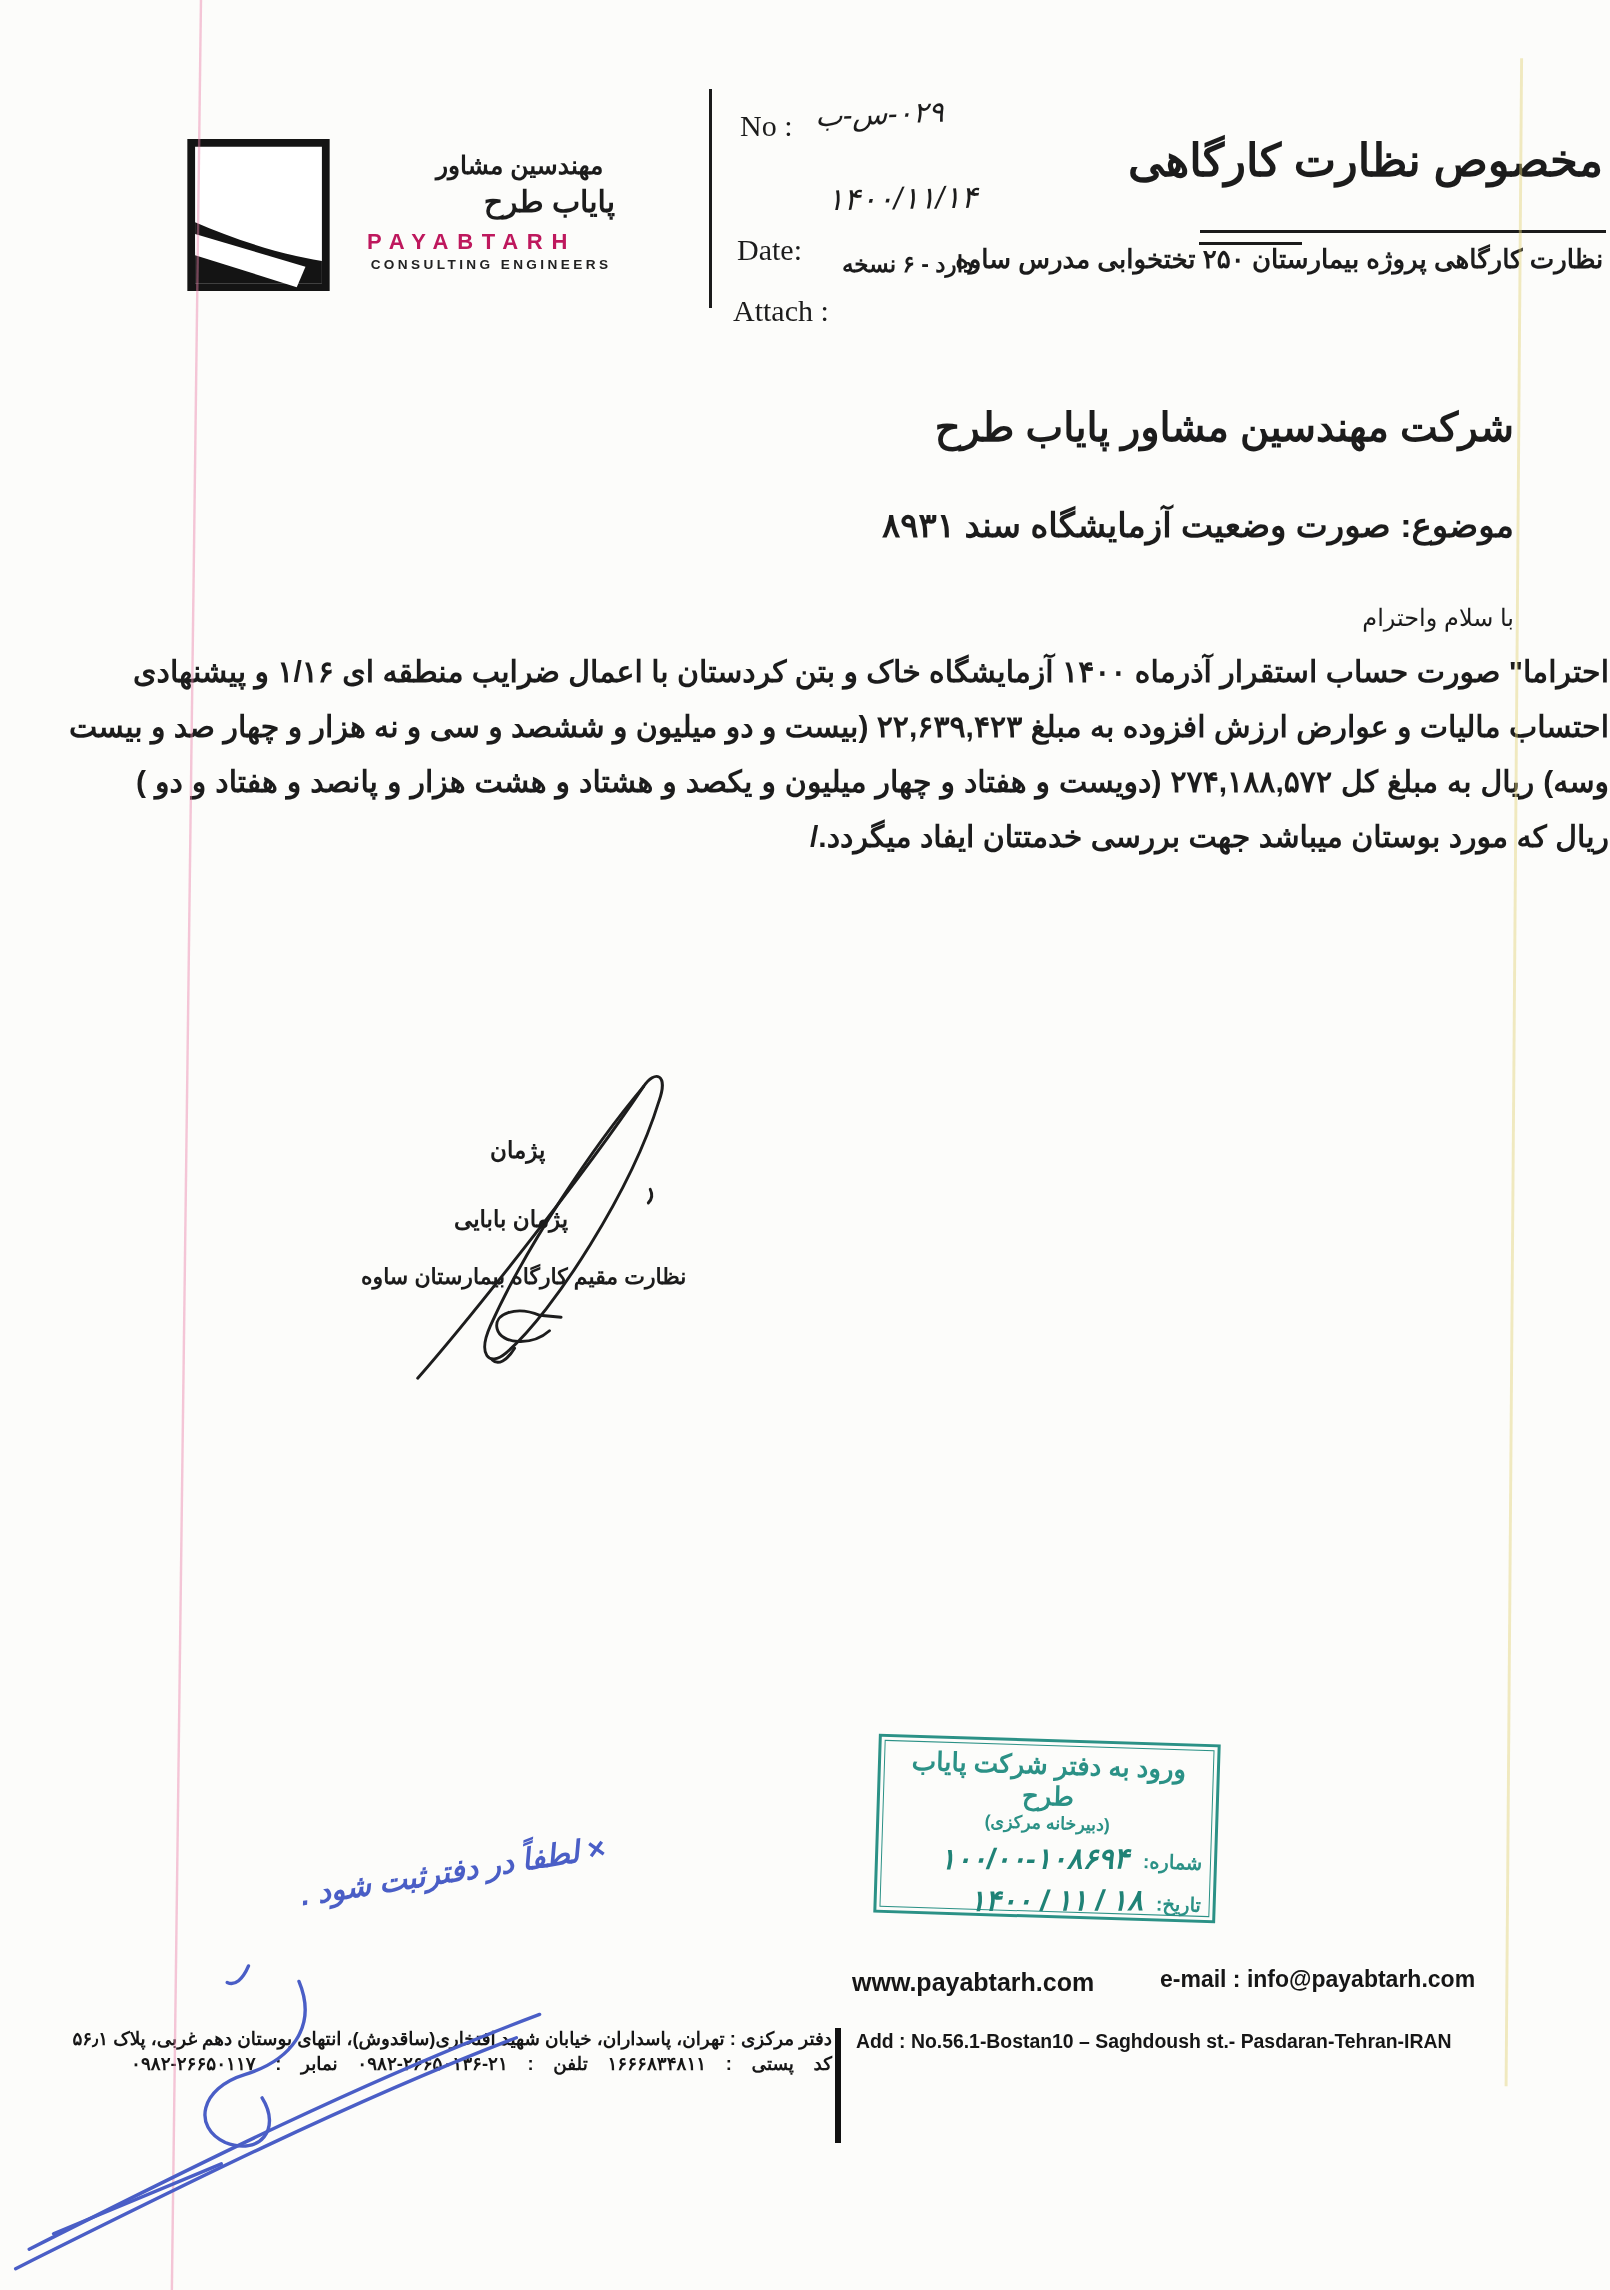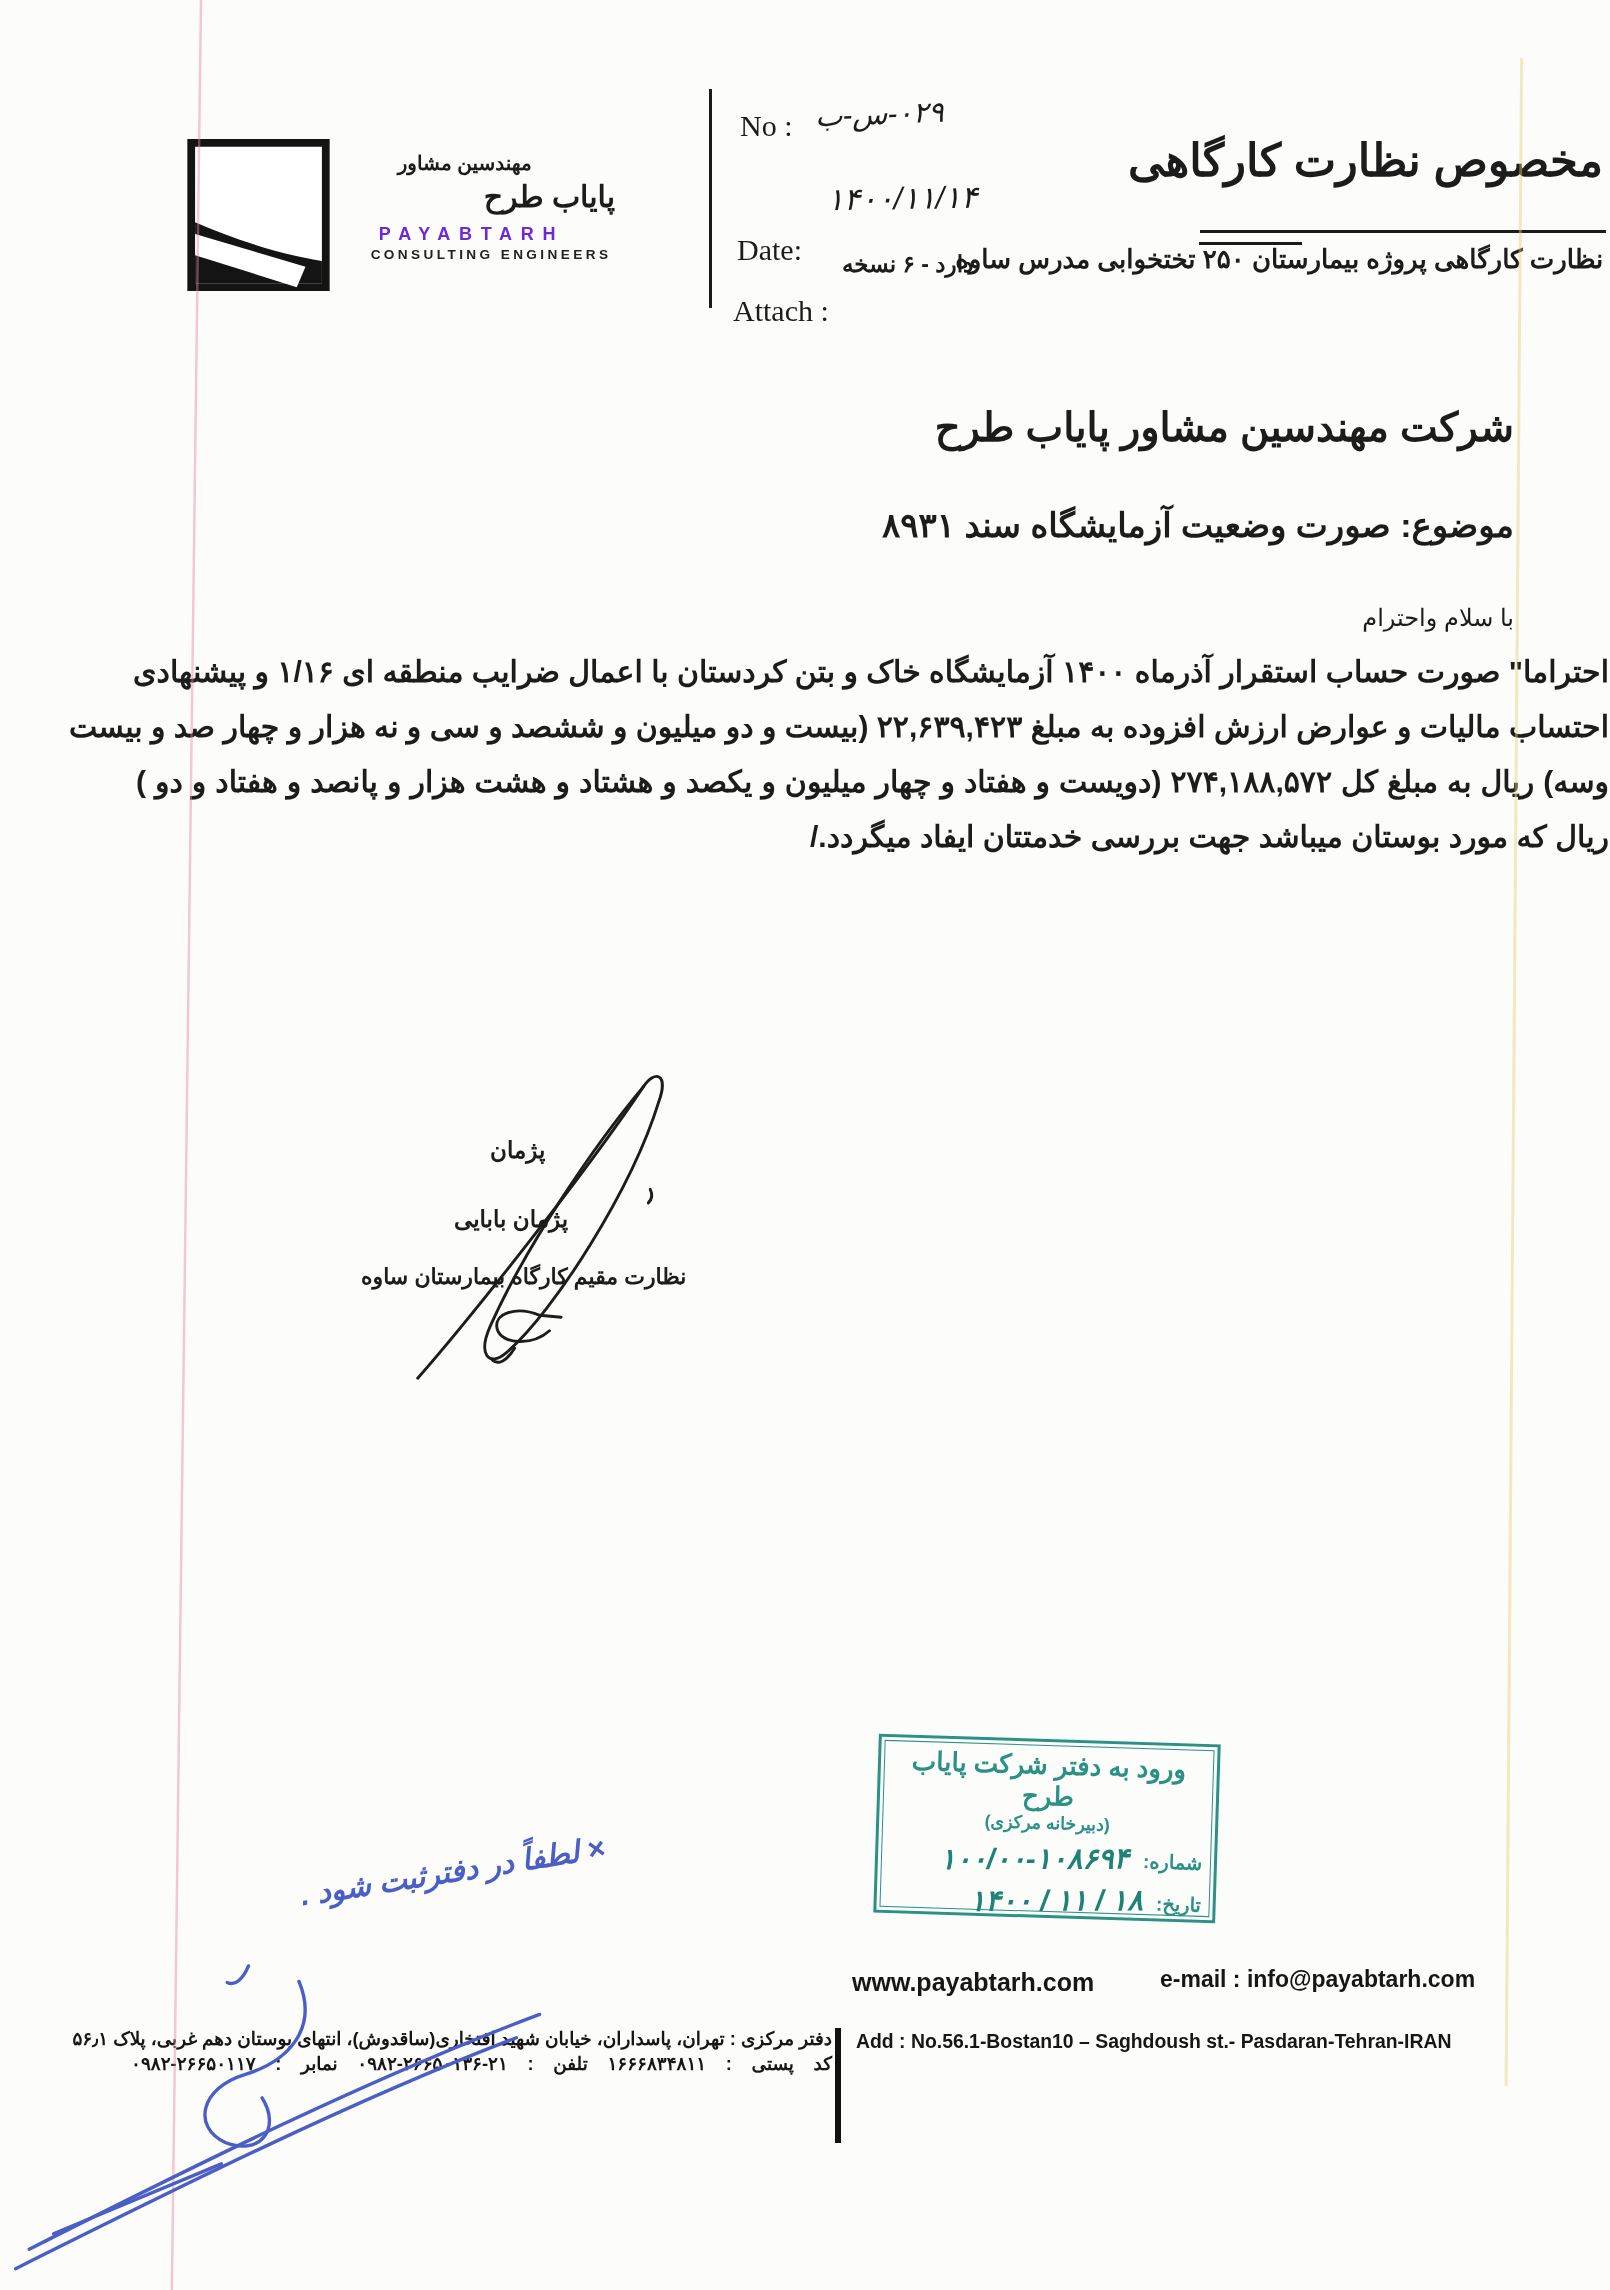--- a/index.html
+++ b/index.html
@@ -5,23 +5,23 @@
   html,body{margin:0;padding:0;background:#e8e8e8;}
   .page{position:relative;width:1611px;height:2290px;margin:0 auto;background:#fcfcfa;
         font-family:"Liberation Sans",sans-serif;color:#1c1c1c;overflow:hidden;}
   .abs{position:absolute;}
   .rtl{direction:rtl;unicode-bidi:isolate;}
   .serif{font-family:"Liberation Serif",serif;}
   .hw{font-style:italic;}
   
   .logo-svg{left:187px;top:139px;}
   .logo-text{left:326px;top:151px;width:291px;text-align:center;}
-  .lt-fa-small{font-size:20px;font-weight:700;padding-right:13.6px;}
+  .lt-fa-small{font-size:25px;font-weight:700;text-align:right;padding-right:13.6px;}
   .lt-fa-large{font-size:30px;font-weight:700;text-align:right;padding-right:1.9px;margin-top:3.9px;}
-  .lt-en{font-size:18px;font-weight:700;letter-spacing:8.7px;margin-top:9.7px;color:#6d28d9;}
+  .lt-en{font-size:22px;font-weight:700;letter-spacing:8.7px;margin-top:9.7px;color:#be185d;}
   .lt-en-sub{font-size:13.6px;font-weight:700;letter-spacing:3.4px;margin-top:2.9px;padding-left:39px;color:#222;}
   .vline{left:709px;top:89px;width:2.9px;height:219px;background:#1b1b1b;}
   .no-label{left:740px;top:109px;font-size:30px;}
   .no-value{left:815px;top:97px;font-size:29px;transform:rotate(-2deg);}
   .date-value{left:827px;top:180px;font-size:31px;letter-spacing:2.9px;transform:rotate(-1deg);}
   .date-label{left:737px;top:233px;font-size:30px;}
   .attach-value{left:842px;top:251px;font-size:23px;font-weight:700;}
   .attach-label{left:733px;top:294px;font-size:30px;}
   .hdr-title{right:7.8px;top:134px;font-size:45px;font-weight:700;}
   .hdr-underline1{right:4.9px;top:230px;width:406px;height:2.9px;background:#1b1b1b;}

